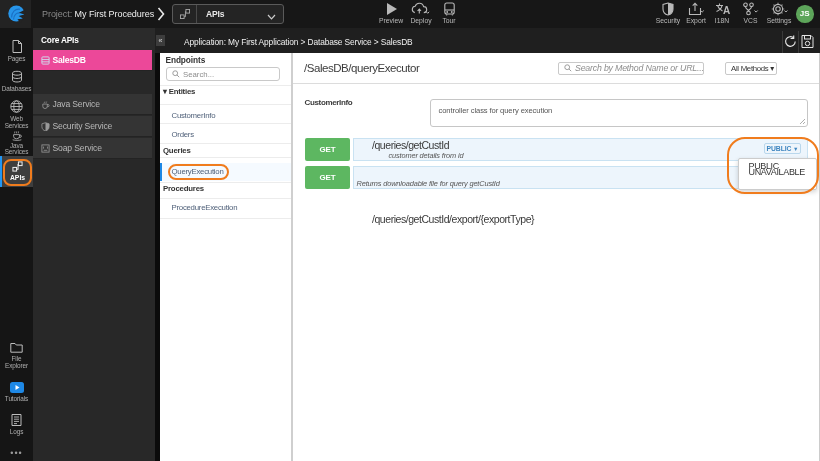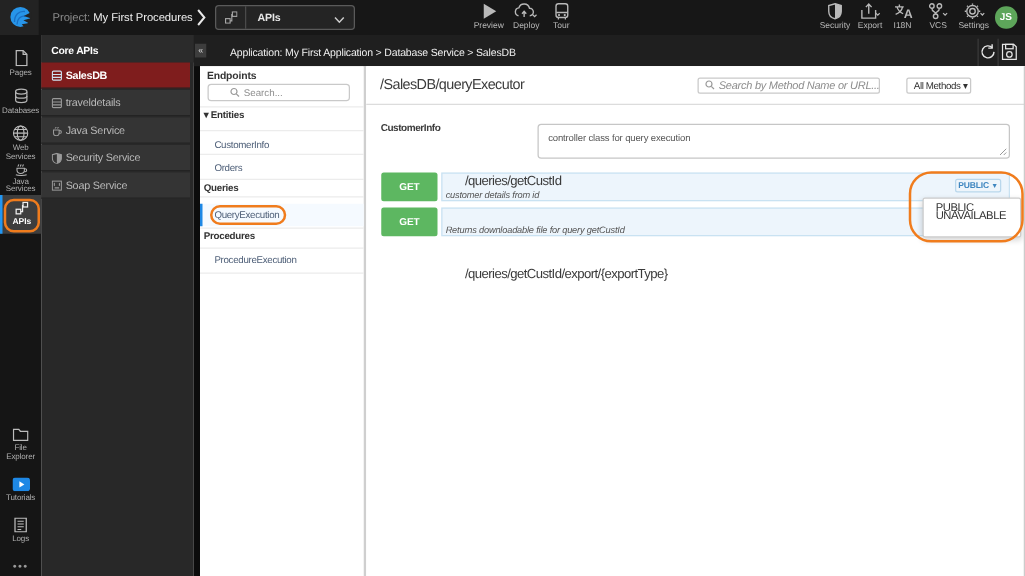--- a/index.html
+++ b/index.html
@@ -39,38 +39,38 @@
   font-size:9px; letter-spacing:1px; }
 
 
 #corepanel { left:33px; top:28px; width:122px; height:433px; background:#282828; }
 #corehead { left:33px; top:28px; width:122px; height:22px; background:#2b2b2b;
   color:#fff; font-size:8.3px; letter-spacing:-0.2px; font-weight:bold; line-height:25px; padding-left:8px; }
 .coreitem { position:absolute; left:33px; width:119px; height:21px; background:#343434;
   color:#b8b8b8; font-size:8.6px; letter-spacing:-0.15px; display:flex; align-items:center;
   border-bottom:1px solid #232323; }
 .coreitem svg { margin:0 2.5px 0 8px; flex:none; }
-.coreitem.sel { background:#7f1d1d; color:#fff; font-weight:bold; letter-spacing:-0.25px; }
+.coreitem.sel { background:#ec4899; color:#fff; font-weight:bold; letter-spacing:-0.25px; }
 
 
 #blackstrip { left:155px; top:28px; width:5px; height:433px; background:#0b0b0b; }
 #appheader { left:155px; top:28px; width:665px; height:25px; background:#1f1f1f; }
 #collapsebtn { left:156px; top:35px; width:9px; height:11px; background:#3d3d3d;
   color:#ddd; font-size:7px; line-height:11px; text-align:center; }
 #crumb { left:184px; top:36.5px; color:#f0f0f0; font-size:8.4px; letter-spacing:-0.12px; }
 #hsep1 { left:782px; top:31px; width:1px; height:22px; background:#3a3a3a; }
 #hsep2 { left:798px; top:31px; width:1px; height:22px; background:#3a3a3a; }
 
 
 #endpanel { left:160px; top:53px; width:131px; height:408px; background:#fff; }
 #vdivider { left:291px; top:53px; width:1.5px; height:408px; background:#cfcfcf; }
 #ep-title { left:165.5px; top:54.5px; font-size:8.3px; letter-spacing:-0.1px; font-weight:bold; color:#333; }
 #ep-search { left:166px; top:67px; width:114px; height:14px; border:1px solid #c9c9c9;
   border-radius:3px; background:#fff; color:#8d8d8d; font-size:7.8px; line-height:13px;
-  padding-left:15px; }
+  padding-left:3px; }
 .ep-h { position:absolute; left:163px; font-size:7.8px; letter-spacing:-0.2px; font-weight:bold; color:#333; }
 .ep-i { position:absolute; left:171.5px; font-size:7.8px; letter-spacing:-0.25px; color:#4e5f78; }
 .ep-line { position:absolute; left:160px; width:131px; height:1px; background:#ececec; }
 #ep-sel { left:160px; top:162.5px; width:131px; height:18px; background:#f5faff;
   border-left:2.5px solid #1e88e5; }
 
 
 #main { left:293px; top:53px; width:527px; height:408px; background:#fff; }
 #titlebar { left:293px; top:53px; width:527px; height:31px; background:#fff;
   border-bottom:1px solid #dcdcdc; }
@@ -266,28 +266,20 @@
   <div class="abs" id="corepanel"></div>
   <div class="abs" id="corehead">Core APIs</div>
   <div class="abs coreitem sel" style="top:50px;">
     <svg width="9" height="9" viewBox="0 0 10 10">
         <g fill="none" stroke="#cfe3f2" stroke-width="1">
           <rect x="1" y="1" width="8" height="8" rx="1"></rect>
           <path d="M1 4 h8 M1 6.5 h8"></path>
         </g>
       </svg>SalesDB
   </div>
-  <div class="abs coreitem" style="top:72px;">
-    <svg width="9" height="9" viewBox="0 0 10 10">
-        <g fill="none" stroke="#9a9a9a" stroke-width="1">
-          <rect x="1" y="1" width="8" height="8" rx="1"></rect>
-          <path d="M1 4 h8 M1 6.5 h8"></path>
-        </g>
-      </svg>traveldetails
-  </div>
   <div class="abs coreitem" style="top:94px;">
     <svg width="9" height="9" viewBox="0 0 10 10">
         <g fill="none" stroke="#9a9a9a" stroke-width="0.9">
           <path d="M2 4.5 h5 v2.5 a2.5 2.5 0 0 1 -5 0 Z"></path>
           <path d="M7 5 h0.8 a1.2 1.2 0 0 1 0 2.4 H6.9"></path>
           <path d="M3.5 3.2 C3.5 2.5 4.3 2.5 4.3 1.8 M5.5 3.2 C5.5 2.5 6.3 2.5 6.3 1.8"></path>
         </g>
       </svg>Java Service
   </div>
   <div class="abs coreitem" style="top:138px;">
@@ -361,21 +353,21 @@
       </svg>Search by Method Name or URL...</div>
   <div class="abs" id="allmethods">All Methods ▾</div>
   <div class="abs" id="desclabel">CustomerInfo</div>
   <div class="abs" id="descbox">controller class for query execution<svg width="7" height="7" viewBox="0 0 7 7" style="position:absolute;right:1px;bottom:1px;">
         <path d="M6 1 L1 6 M6 4 L4 6" stroke="#999" stroke-width="0.8"></path>
       </svg></div>
 
   <div class="abs apirow" style="top:138px;"></div>
   <div class="abs getbtn" style="top:138px;">GET</div>
   <div class="abs rpath" style="top:139.5px;">/queries/getCustId</div>
-  <div class="abs rsub" style="top:151px;">customer details from id</div>
+  <div class="abs rsub" style="top:151px;margin-left:32px;">customer details from id</div>
 
   <div class="abs apirow" style="top:165.5px;"></div>
   <div class="abs getbtn" style="top:165.5px;">GET</div>
   <div class="abs rpath" style="top:167px;margin-top:47px;">/queries/getCustId/export/{exportType}</div>
   <div class="abs rsub" style="top:178.5px;">Returns downloadable file for query getCustId</div>
 
   <div class="abs" id="pubbtn">PUBLIC <span style="font-size:5.5px;">▼</span></div>
   <div class="abs" id="ddmenu">
     </div>
   <div class="abs dditem" id="dd1">PUBLIC</div>

